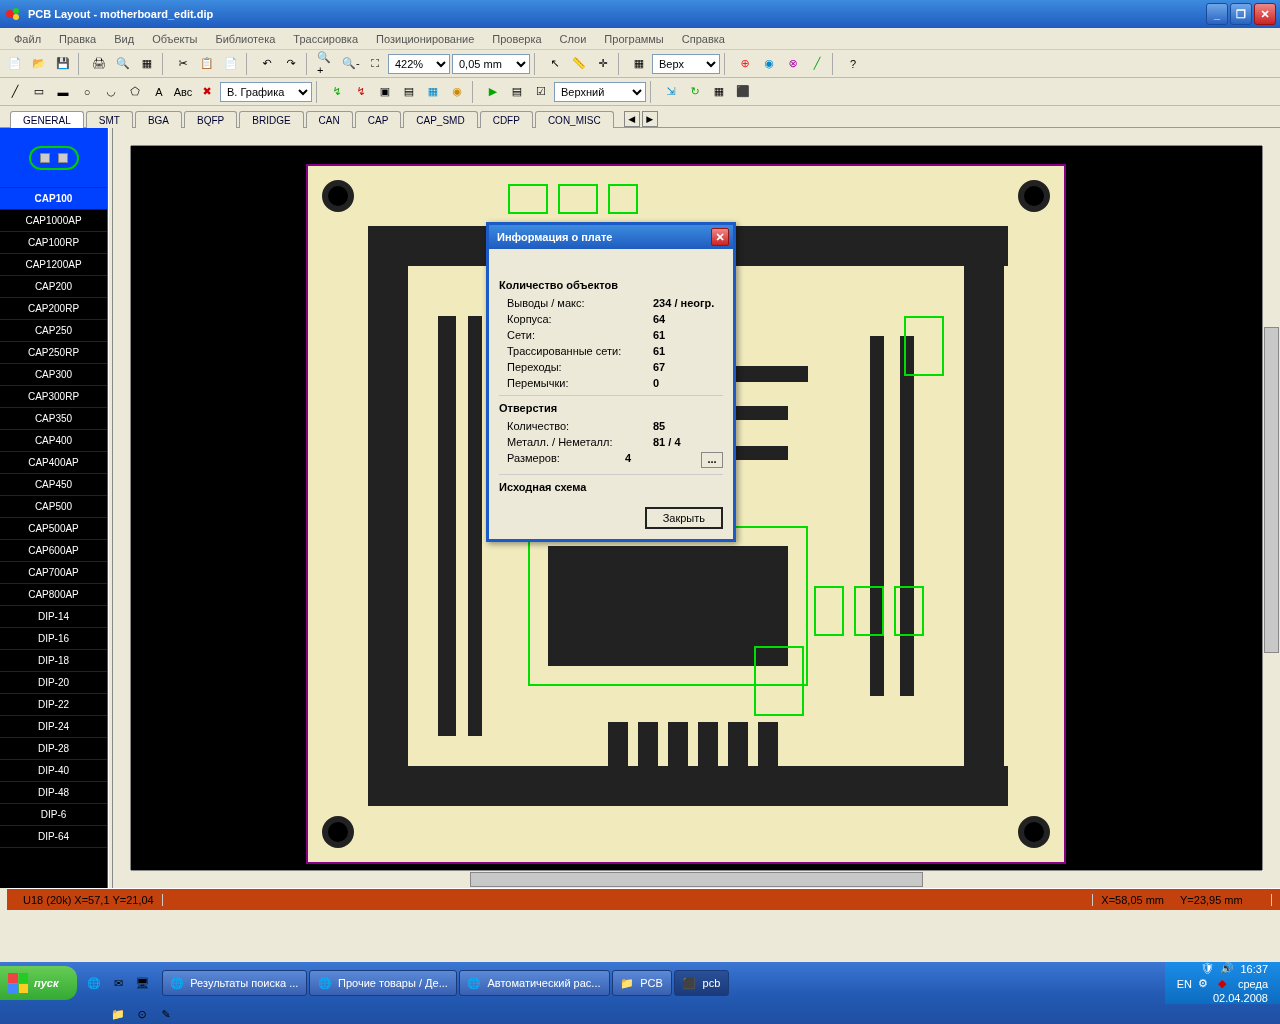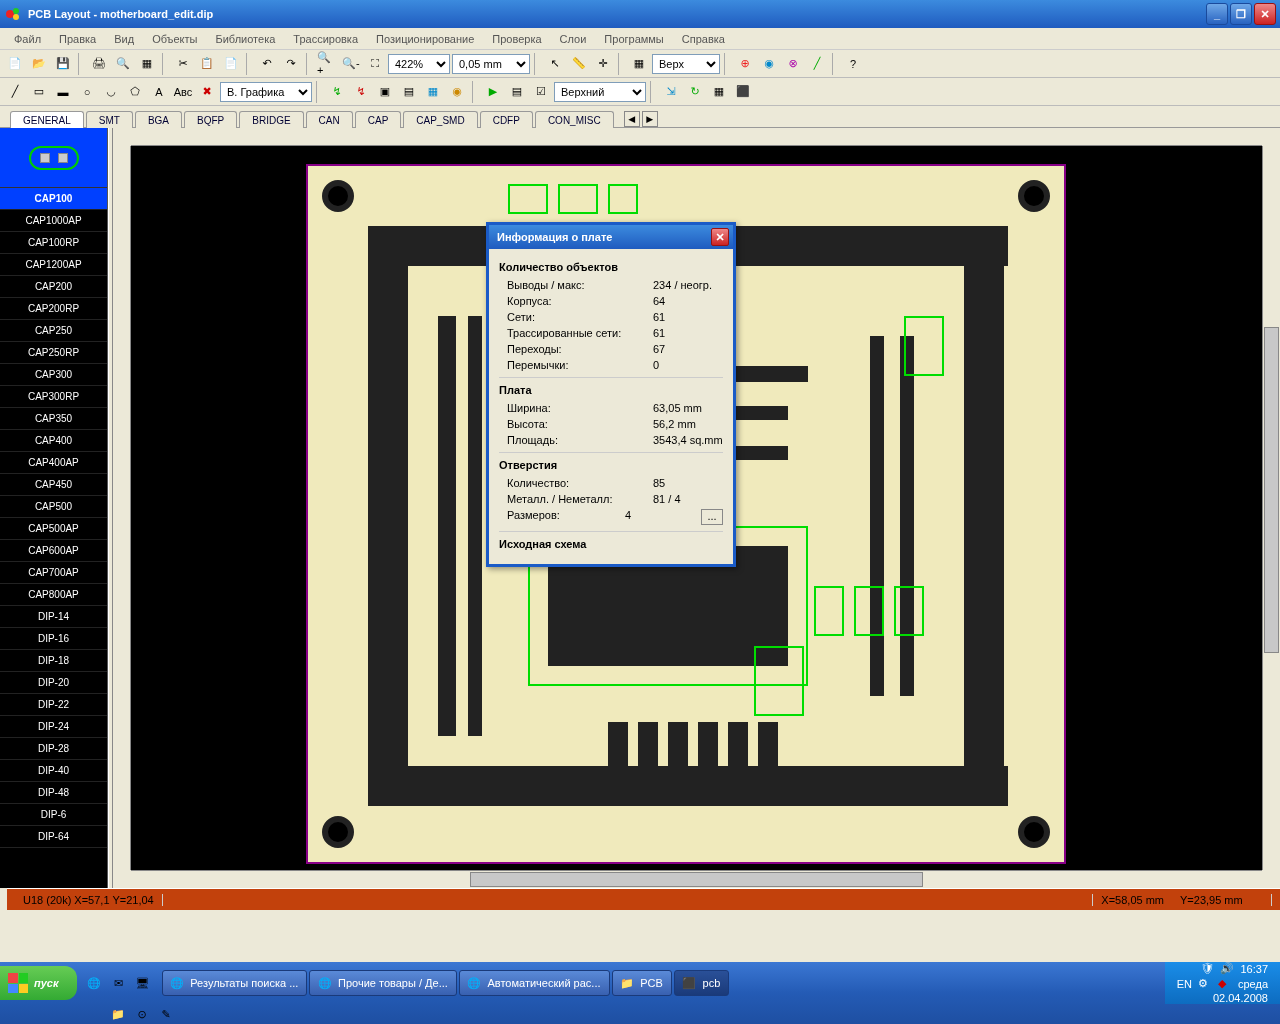--- a/index.html
+++ b/index.html
@@ -56,26 +56,26 @@
 .pcbboard { position:absolute; top:18px; left:175px; width:760px; height:700px; background:#f0eabc; border:2px solid #808; }
 .pcbboard .trace { position:absolute; background:#222; }
 .pcbboard .hole { position:absolute; width:32px; height:32px; background:#000; border:6px solid #222; border-radius:50%; }
 .pcbboard .outline { position:absolute; border:2px solid #0d0; }
 
 
 .dialog { position:absolute; left:486px; top:222px; width:250px; border:3px solid #1a5bc7; background:#ece9d8; box-shadow:2px 2px 6px rgba(0,0,0,.4); }
 .dialog .dtitle { height:24px; background:linear-gradient(#3c8bde,#1f5bbf); color:#fff; font-weight:bold; display:flex; align-items:center; padding:0 4px 0 8px; }
 .dialog .dtitle .txt { flex:1; }
 .dialog .dclose { width:18px; height:18px; background:linear-gradient(#e88,#c22); border:1px solid #911; border-radius:2px; color:#fff; display:flex; align-items:center; justify-content:center; cursor:pointer; font-weight:bold; }
-.dialog .dbody { padding:6px 10px 10px; }
+.dialog .dbody { padding:24px 10px 10px; }
 .dgroup .ghead { font-weight:bold; padding:6px 0 4px; border-top:1px solid #ccc; margin-top:4px; }
 .dgroup:first-child .ghead { border-top:none; margin-top:0; }
 .drow { display:flex; padding:2px 0 2px 8px; }
 .drow .lbl { flex:1; }
-.drow .val { font-weight:normal; min-width:70px; }
+.drow .val { font-weight:bold; min-width:70px; }
 .drow .val.btn { width:22px; height:16px; border:1px solid #888; background:#ece9d8; min-width:22px; text-align:center; cursor:pointer; margin-left:6px; }
 .dbtns { display:flex; justify-content:flex-end; padding:10px 0 0; }
 .dbtn { padding:3px 16px; border:2px solid #222; background:#ece9d8; cursor:pointer; font-size:11px; }
 
 
 .statusbar { height:22px; background:#c2410c; border-top:1px solid #fff; display:flex; align-items:center; padding:0 8px;margin-left:7px; }
 .statusbar .scell { padding:0 8px; border-right:1px solid #ccc; }
 .statusbar .scell.right { margin-left:auto; border-right:none; border-left:1px solid #ccc; }
 
 
@@ -332,52 +332,40 @@
         <div class="drow">
           <div class="lbl">Переходы:</div>
           <div class="val">67</div>
         </div>
         <div class="drow">
           <div class="lbl">Перемычки:</div>
           <div class="val">0</div>
         </div>
       </div>
       <div class="dgroup">
-        <div class="ghead">Плата</div>
-        <div class="drow">
-          <div class="lbl">Ширина:</div>
-          <div class="val">63,05 mm</div>
-        </div>
-        <div class="drow">
-          <div class="lbl">Высота:</div>
-          <div class="val">56,2 mm</div>
-        </div>
-        <div class="drow">
-          <div class="lbl">Площадь:</div>
-          <div class="val">3543,4 sq.mm</div>
-        </div>
-      </div>
-      <div class="dgroup">
         <div class="ghead">Отверстия</div>
         <div class="drow">
           <div class="lbl">Количество:</div>
           <div class="val">85</div>
         </div>
         <div class="drow">
           <div class="lbl">Металл. / Неметалл:</div>
           <div class="val">81 / 4</div>
         </div>
         <div class="drow">
           <div class="lbl">Размеров:</div>
           <div class="val">4</div>
           <div class="val btn">...</div>
         </div>
       </div>
       <div class="dgroup">
         <div class="ghead">Исходная схема</div>
+      </div>
+      <div class="dbtns">
+        <button class="dbtn">Закрыть</button>
       </div>
   </div>
 </div>
 
 <div class="statusbar">
   <div class="scell">U18 (20k)  X=57,1  Y=21,04</div>
   <div class="scell right">X=58,05 mm</div>
   <div class="scell" style="min-width:100px">Y=23,95 mm</div>
 </div>
 

